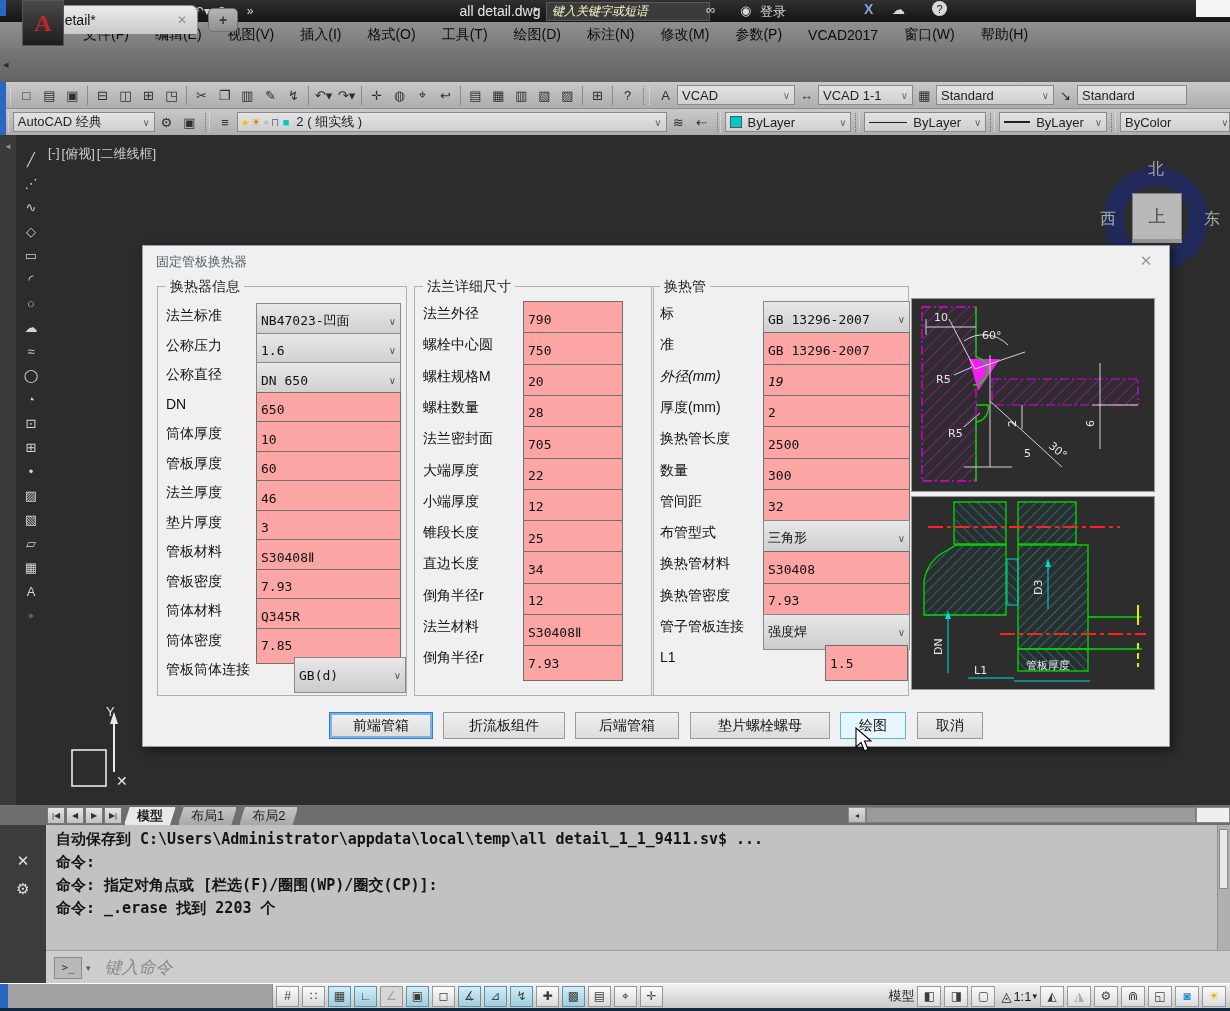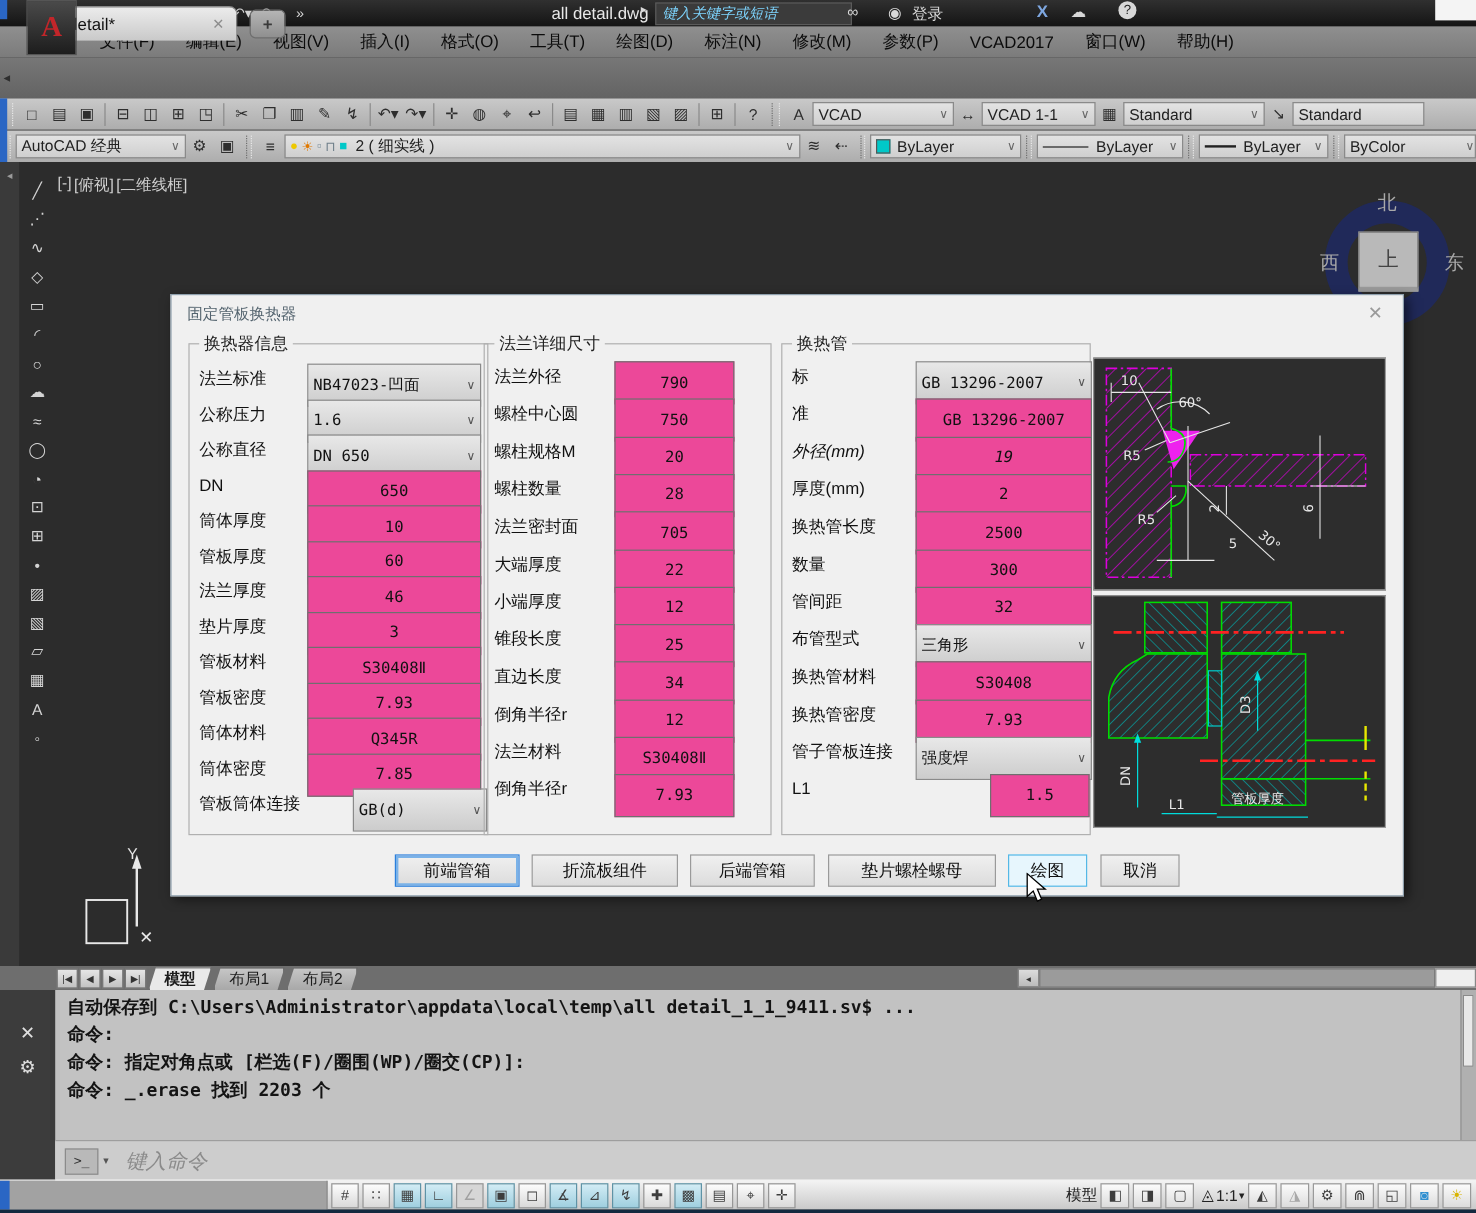--- a/index.html
+++ b/index.html
@@ -5,21 +5,21 @@
   html,body{margin:0;padding:0;background:#0e1f33;}
   #root{position:relative;width:1230px;height:1011px;overflow:hidden;background:#2c2c2c;
         font-family:"Liberation Sans","DejaVu Sans",sans-serif;font-size:14px;-webkit-font-smoothing:antialiased;}
   .abs{position:absolute;}
   
   #titlebar{position:absolute;left:0;top:0;width:1230px;height:22px;background:linear-gradient(#303030,#141414);display:flex;align-items:center;}
   .qat{display:flex;align-items:center;margin-left:70px;}
   .qat-btn{width:24px;height:19px;display:flex;align-items:center;justify-content:center;color:#d3d3d3;font-size:12px;cursor:default;}
   #app-logo{position:absolute;left:22px;top:0;width:40px;height:44px;background:linear-gradient(#4a4a4a,#1d1d1d);border:1px solid #555;display:flex;align-items:center;justify-content:center;color:#c2262a;font-weight:bold;font-size:24px;z-index:5;font-family:"Liberation Serif",serif;}
   #doc-title{position:absolute;left:390px;top:0;width:220px;height:22px;display:flex;align-items:center;justify-content:center;color:#e8e8e8;font-size:14px;}
-  #search-box{position:absolute;left:546px;top:2px;width:152px;height:17px;background:#3b3b3b;border:1px solid #5a5a5a;color:#7dd3fc;font-style:italic;font-size:12px;display:flex;align-items:center;padding:0 5px;}
+  #search-box{position:absolute;left:546px;top:2px;width:152px;height:17px;background:#3b3b3b;border:1px solid #5a5a5a;color:#fef9c3;font-style:italic;font-size:12px;display:flex;align-items:center;padding:0 5px;}
   .tbar-txt{color:#d8d8d8;font-size:13px;}
   
   #menubar{position:absolute;left:0;top:22px;width:1230px;height:26px;background:linear-gradient(#8f8f8f,#7b7b7b);display:flex;align-items:center;padding-left:70px;box-sizing:border-box;}
   .menu-item{height:26px;display:flex;align-items:center;padding:0 13px;color:#0b0b0b;font-size:14px;cursor:default;}
   
   #tabrow{position:absolute;left:0;top:48px;width:1230px;height:34px;background:linear-gradient(#777,#636363);}
   #file-tab{position:absolute;left:28px;top:5px;width:170px;height:29px;background:linear-gradient(#ececec,#c9c9c9);border:1px solid #8a8a8a;border-bottom:none;border-radius:7px 7px 0 0;display:flex;align-items:center;padding:0 10px;box-sizing:border-box;color:#111;}
   #newtab-btn{position:absolute;left:208px;top:8px;width:28px;height:22px;background:linear-gradient(#b5b5b5,#8f8f8f);border:1px solid #6f6f6f;border-radius:5px;display:flex;align-items:center;justify-content:center;color:#3a3a3a;font-weight:bold;}
   
   .toolbar{position:absolute;left:0;width:1230px;background:linear-gradient(#c9c9c9,#adadad);display:flex;align-items:center;overflow:hidden;}
@@ -47,21 +47,21 @@
   #compass-cube{position:absolute;left:1132px;top:58px;width:50px;height:50px;background:#b9b9b9;border:1px solid #7e7e7e;display:flex;align-items:center;justify-content:center;color:#444;font-size:17px;border-bottom:4px solid #9a9a9a;box-sizing:border-box;}
   
   #dialog{position:absolute;left:142px;top:110px;width:1026px;height:500px;background:#f0f0f0;border:1px solid #8fa0ad;box-shadow:3px 3px 9px rgba(0,0,0,.55);z-index:10;}
   #dlg-title{position:absolute;left:13px;top:7px;font-size:13px;color:#53636e;}
   #dlg-close{position:absolute;right:12px;top:5px;width:22px;height:20px;color:#9a9a9a;font-size:15px;display:flex;align-items:center;justify-content:center;cursor:default;}
   .group{position:absolute;border:1px solid #b0b0b0;}
   .group-title{position:absolute;top:-9px;left:8px;background:#f0f0f0;padding:0 4px;font-size:14px;color:#1d1d1d;white-space:nowrap;}
   .frow{position:absolute;left:8px;right:6px;height:24px;}
   .flabel{position:absolute;left:0;top:4px;font-size:14px;color:#111;white-space:nowrap;}
   .finp,.fsel{position:absolute;top:0;height:36px;box-sizing:border-box;display:flex;align-items:center;padding:0 4px;font-family:"DejaVu Sans Mono",monospace;font-size:13px;color:#111;}
-  .finp{background:#ec4899;border:1px solid #6f6f6f;justify-content:center;}
+  .finp{background:#fca5a5;border:1px solid #6f6f6f;}
   .fsel{background:linear-gradient(#e8e8e8,#cccccc);border:1px solid #8a8a8a;}
   .fsel .chev{margin-left:auto;font-size:10px;color:#555;font-family:"DejaVu Sans",sans-serif;}
   .dlg-btn{position:absolute;top:466px;height:27px;background:linear-gradient(#f0f0f0,#dcdcdc);border:1px solid #9a9a9a;display:flex;align-items:center;justify-content:center;font-size:14px;color:#111;box-sizing:border-box;cursor:default;}
   .dlg-btn.focused{border:1px solid #2a7fdc;box-shadow:0 0 0 2px #7ab2e8 inset;}
   .dlg-btn.hover{background:#e7f6fd;border:1px solid #54b8e6;}
   .pvbox{position:absolute;border:1px solid #9a9a9a;background:#2d2d2d;}
   .pvsvg{display:block;}
   .pvsvg text{font-family:"DejaVu Sans",sans-serif;fill:#e8e8e8;font-size:11px;}
   
   #ucs{position:absolute;left:62px;top:565px;}
@@ -389,21 +389,21 @@
             </div>
           </div>
           <div class="frow" style="top: 370px;">
             <span class="flabel">管板筒体连接</span>
             <div class="fsel" style="left: 128px; width: 112px;">
               <span>GB(d)</span>
               <span class="chev">∨</span>
             </div>
           </div>
         </div>
-      <div class="group" id="grp1" style="left:260px;top:40px;width:238px;height:408px;">
+      <div class="group" id="grp1" style="left:271px;top:40px;width:238px;height:408px;">
         <span class="group-title">法兰详细尺寸</span>
       <div class="frow" style="top: 14px;">
             <span class="flabel">法兰外径</span>
             <div class="finp" style="left: 100px; width: 100px;">
               <span>790</span>
             </div>
           </div>
           <div class="frow" style="top: 45.3px;">
             <span class="flabel">螺栓中心圆</span>
             <div class="finp" style="left: 100px; width: 100px;">

